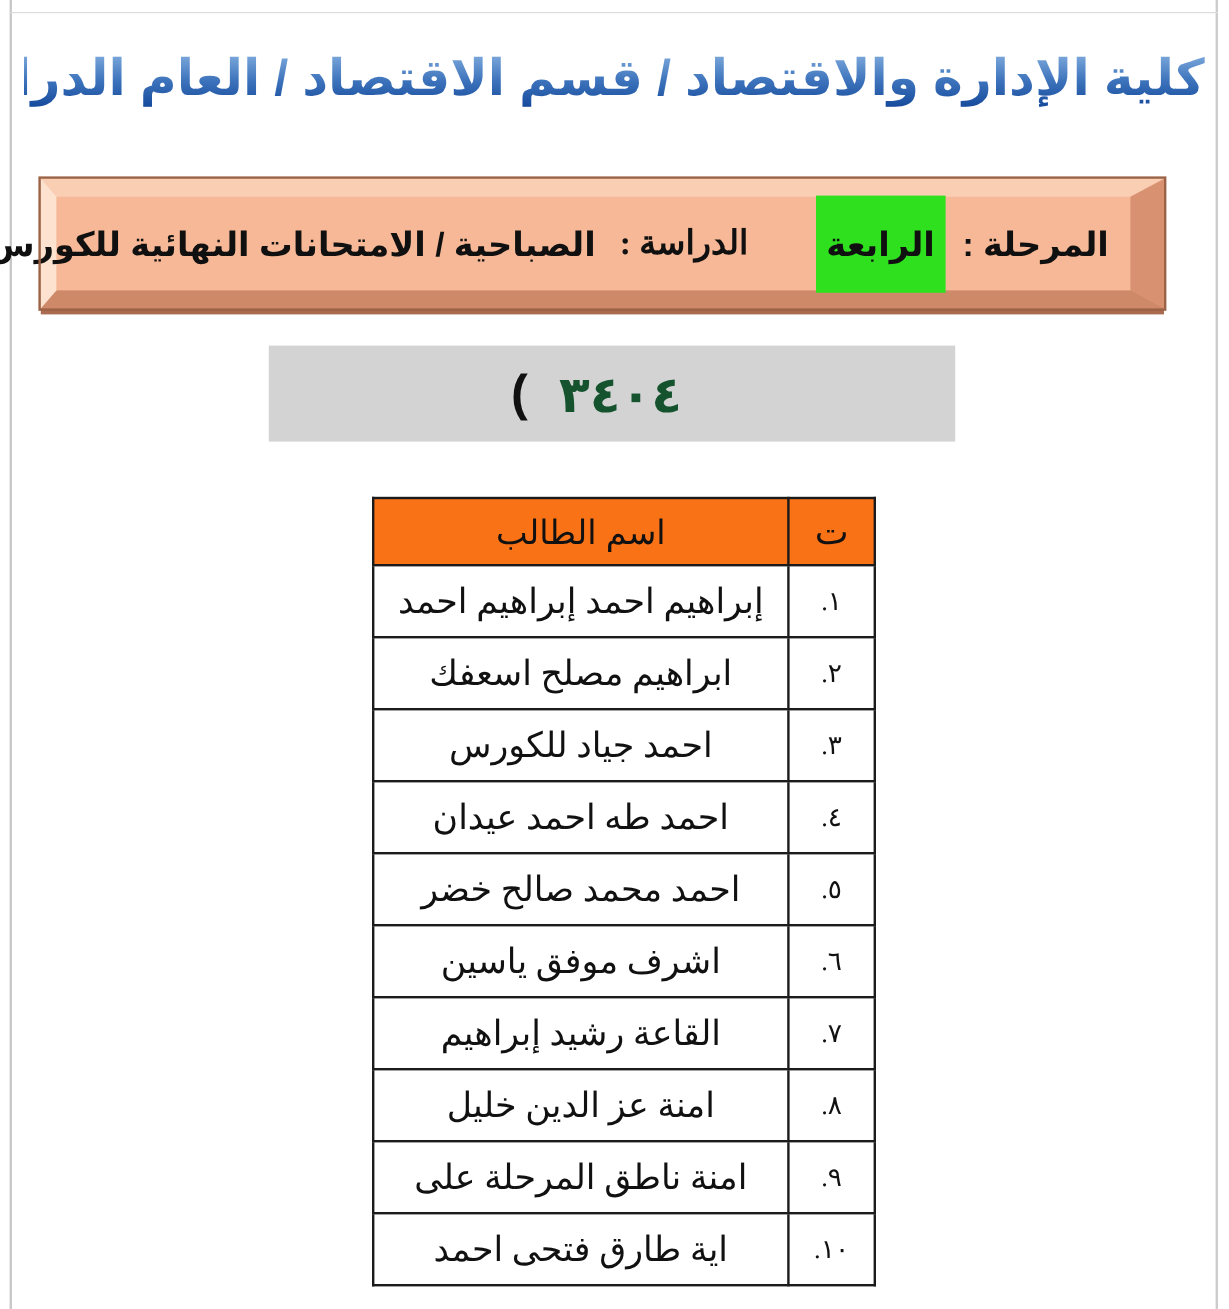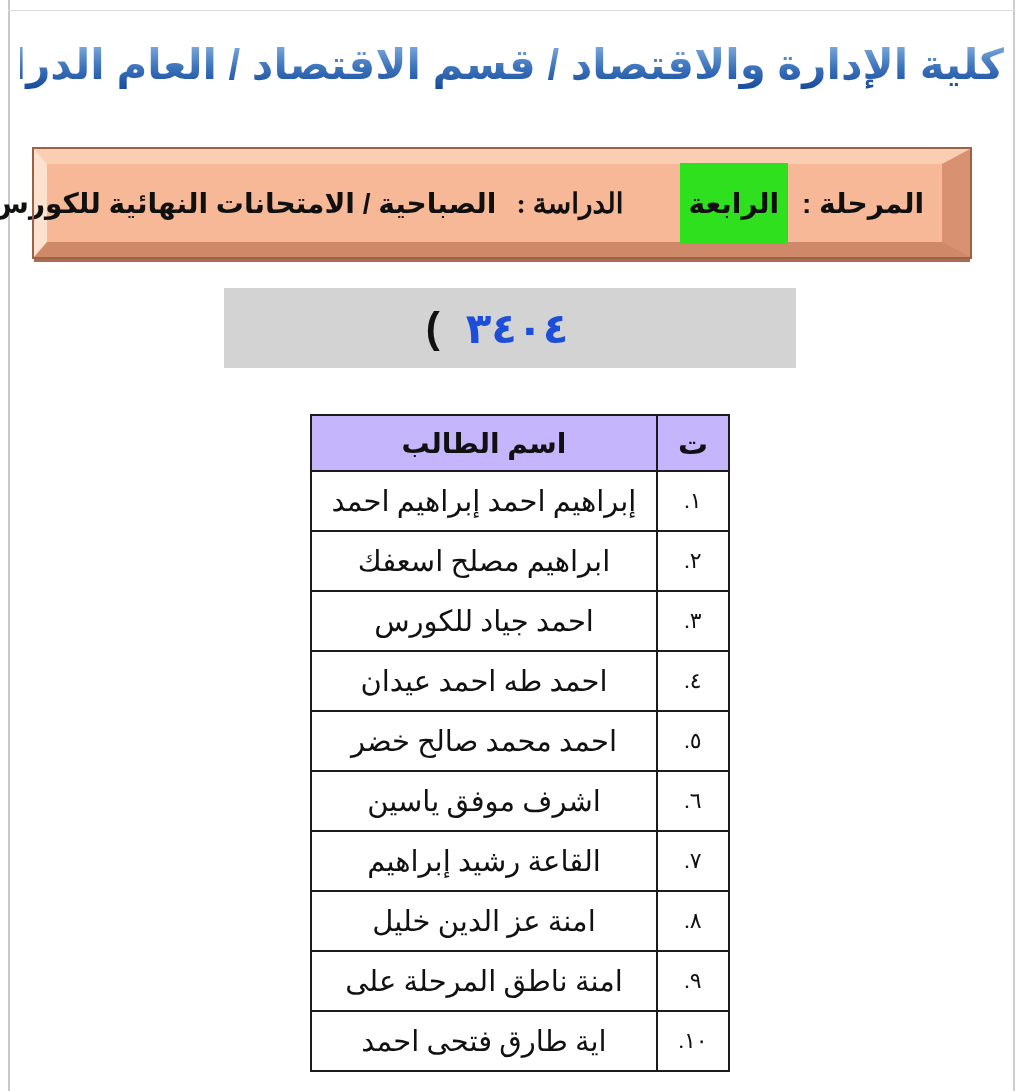--- a/index.html
+++ b/index.html
@@ -44,31 +44,31 @@
   .stage-value { background:#2ee01e; padding:24px 9px; margin-left:56px; }
   .study-label { margin-left:20px;font-family:Liberation Serif, serif; }
 
   
   .hall-line {
     position:absolute; top:288px; left:224px; width:572px; height:80px;
     background:#d3d3d3; direction:rtl;
     display:flex; align-items:center; justify-content:center;
     font-size:42px; font-weight:bold; color:#111111; white-space:nowrap;
   }
-  .hall-number { color:#1d4ed8; margin:0 26px; }
+  .hall-number { color:#14532d; margin:0 26px; }
 
   
   .roster {
     position:absolute; top:414px; left:310px; direction:rtl;
     border-collapse:collapse; background:#ffffff;
     font-family:"Liberation Serif","DejaVu Serif",serif; color:#111111;
   }
   .roster th, .roster td { border:2px solid #1b1b1b; text-align:center; vertical-align:middle; padding:0; }
   .roster th {
-    background:#c4b5fd; height:54px; font-weight:bold;
+    background:#f97316; height:54px; font-weight:normal;
     font-family:"Liberation Sans","DejaVu Sans",sans-serif;
   }
   th.col-serial { width:70px;  font-size:30px; }
   th.col-name   { width:344px; font-size:28px; }
   .roster td    { height:58px; }
   td.serial-cell { font-size:22px; }
   td.name-cell   { font-size:29px;margin-left:12px; }
 </style>
 </head>
 <body>

